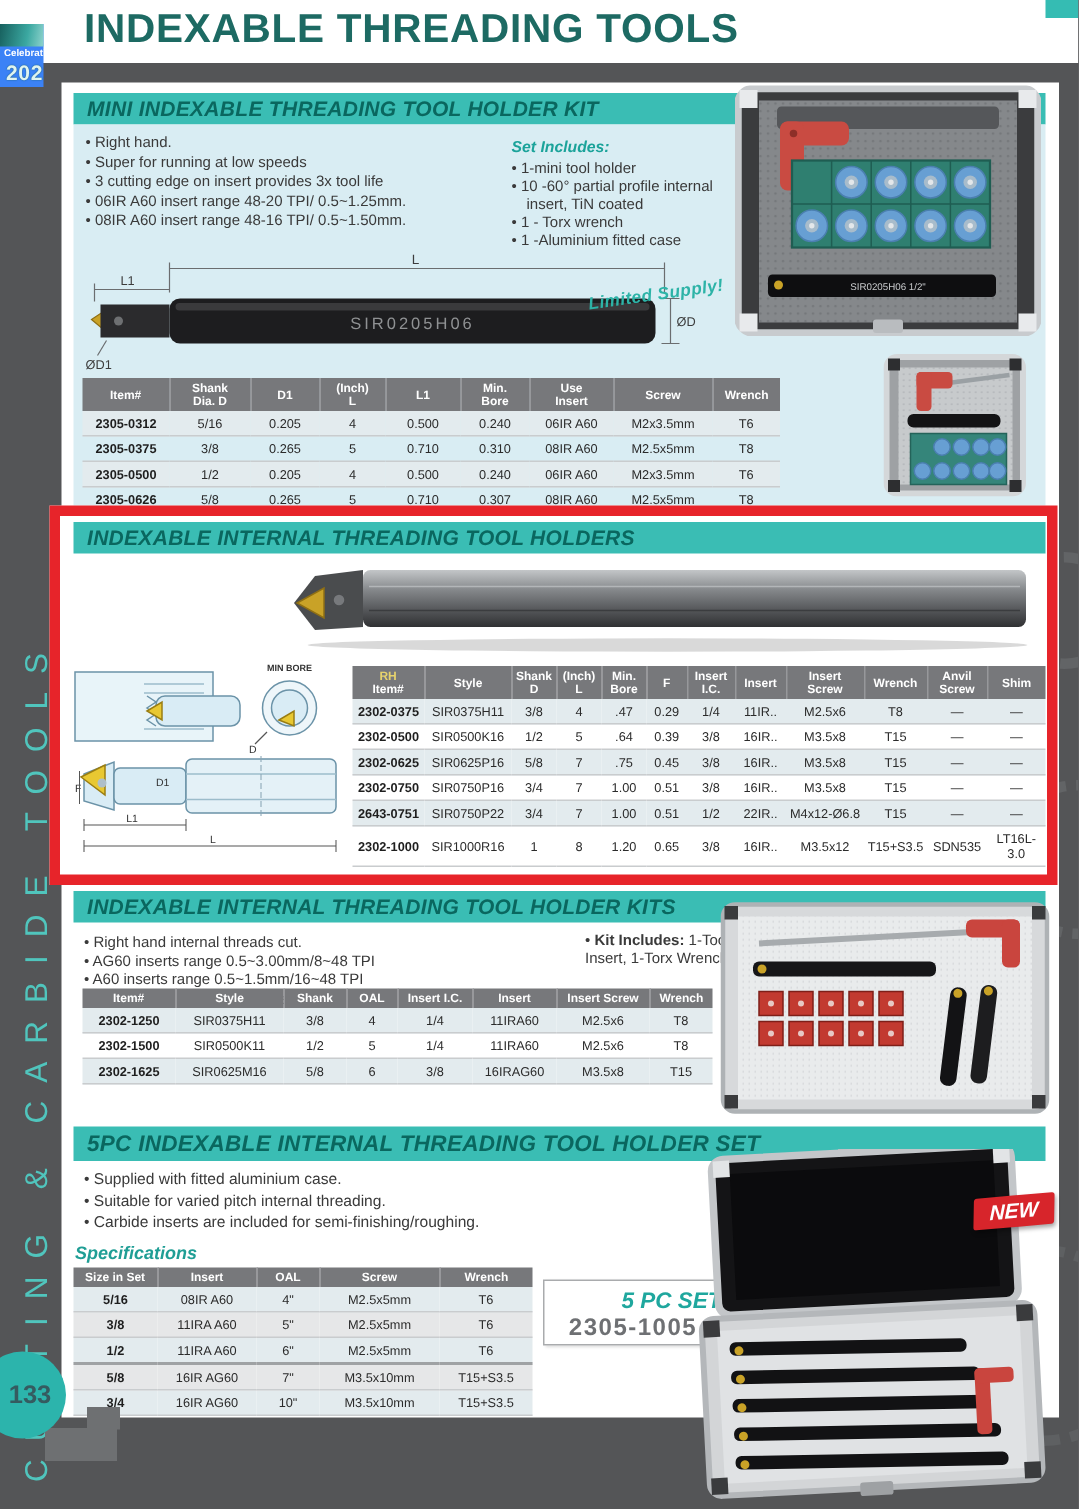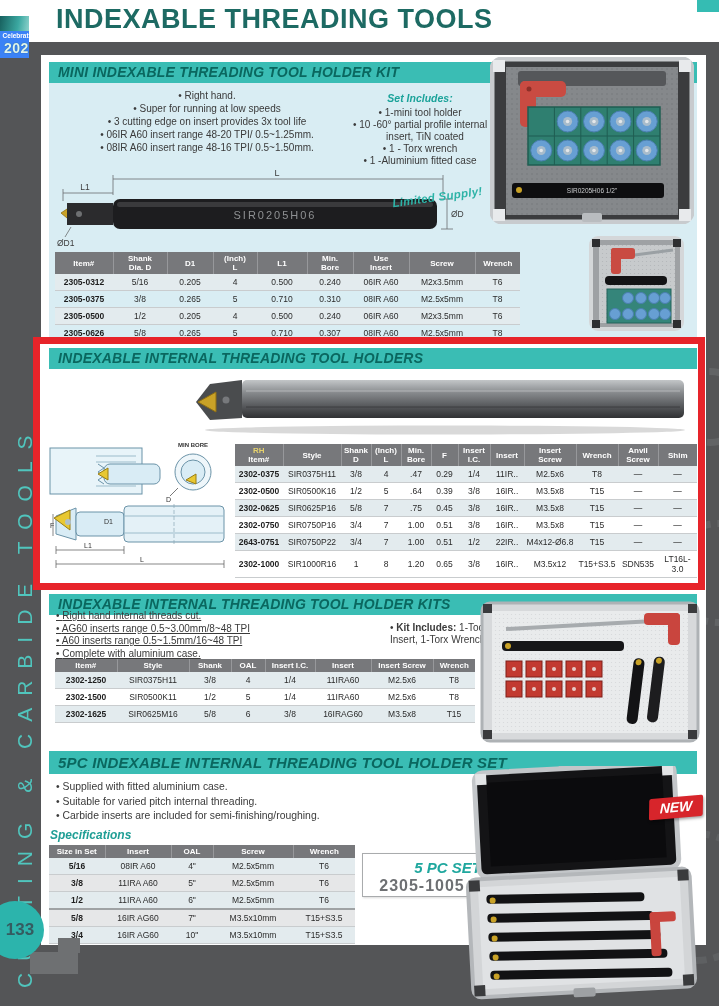--- a/index.html
+++ b/index.html
@@ -51,21 +51,21 @@
   .tbl2 td{font-size:7.6px;padding:2.8px 1px;}
   .tbl2 th{font-size:7.3px;}
   .tbl2 thead th:first-child::first-line{color:#e6d26d;}
   .tbl3 td{padding:3.8px 1px;}
   .tbl4 tbody tr{background:#e6e7e8;}
   .tbl4 tbody tr:nth-child(odd){background:#e6e7e8;}
   .tbl4 td{border-bottom:1px solid #ffffff;padding:3.4px 1px;}
   .tbl4 tbody tr:nth-child(3) td{border-bottom:2px solid #9fa2a4;}
 
   
-  .sec1-body{position:absolute;left:49px;top:83px;width:648px;height:257px;background:#d9edf3;text-align:center;}
+  .sec1-body{position:absolute;left:49px;top:83px;width:648px;height:257px;background:#d9edf3;}
   .sec1-bullets{position:absolute;left:8px;top:6px;width:300px;line-height:13px;}
   .sec1-includes{position:absolute;left:292px;top:5px;width:158px;}
   .sec1-includes ul{margin-top:1px;font-size:10px;line-height:12px;}
   .limited-note{position:absolute;left:343px;top:108px;transform:rotate(-8deg);color:#2db3a7;
         font-weight:700;font-style:italic;font-size:11.5px;letter-spacing:.3px;}
 
   
   .highlight-box{position:absolute;left:33px;top:337px;width:672px;height:253px;
         border:7px solid #e7242a;background:#ffffff;box-sizing:border-box;}
 
@@ -525,21 +525,21 @@
             <td>M3.5x12</td>
             <td>T15+S3.5</td>
             <td>SDN535</td>
             <td>LT16L-3.0</td>
           </tr>
         </tbody>
     </table>
   </div>
 
   <div class="sec-head" style="top:594px;">INDEXABLE INTERNAL THREADING TOOL HOLDER KITS</div>
-  <ul class="bullets" style="position:absolute;left:56px;top:610px;width:310px;line-height:12.5px;text-decoration:underline;">
+  <ul class="bullets" style="position:absolute;left:56px;top:623px;width:310px;line-height:12.5px;">
       <li>Right hand internal threads cut.</li>
       <li>AG60 inserts range 0.5~3.00mm/8~48 TPI</li>
       <li>A60 inserts range 0.5~1.5mm/16~48 TPI</li>
       <li>Complete with aluminium case.</li>
     </ul>
   <div style="position:absolute;left:390px;top:622px;width:248px;font-size:10px;color:#3a3a3a;line-height:12px;">
     <span>•  </span><b>Kit Includes:</b><span> 1-Tool Holder, 10-TiN Coated Carbide Insert, 1-Torx Wrench</span>
   </div>
 
   <div class="tbl-wrap" style="left:55px;top:659px;width:420px;">

